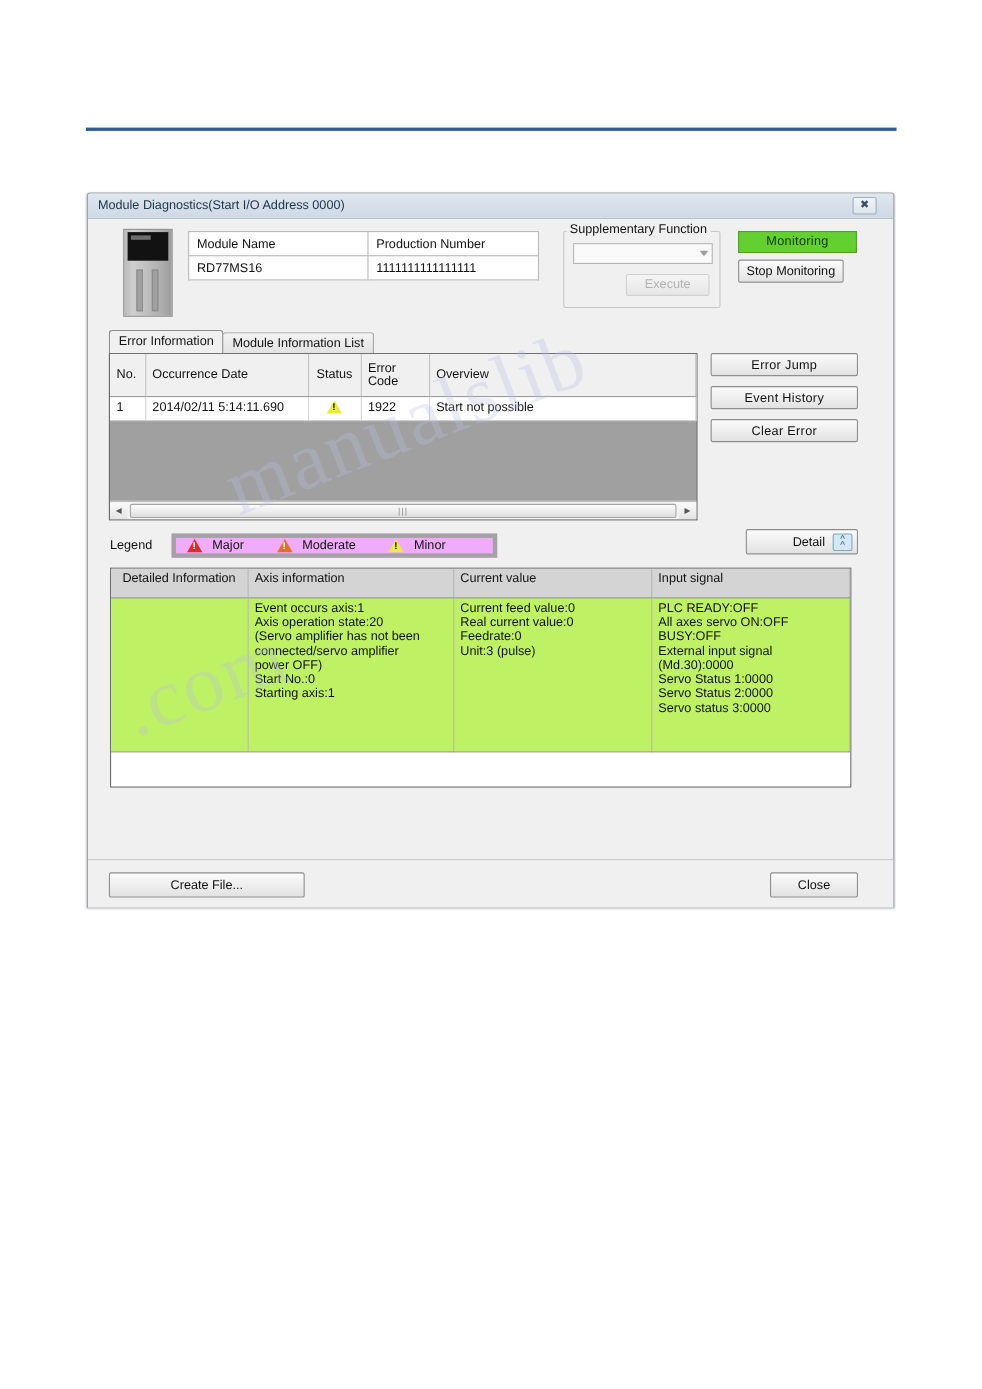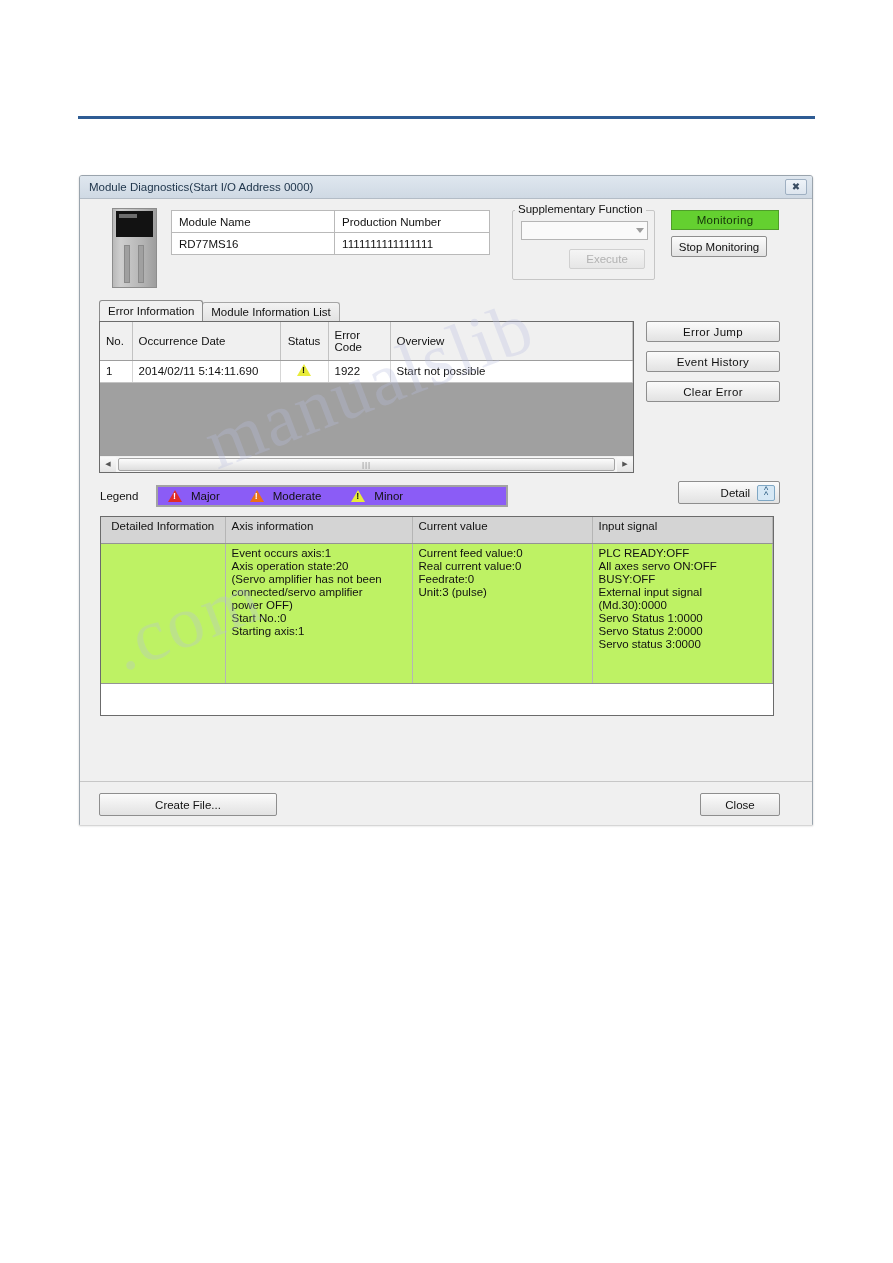--- a/index.html
+++ b/index.html
@@ -44,21 +44,21 @@
     border-radius: 3px 3px 0 0;
     box-shadow: 0 1px 2px rgba(0,0,0,.22);
     z-index: 10;
   }
   .titlebar {
     height: 23px;
     background: linear-gradient(#dfe7ef, #cfd9e4);
     border-bottom: 1px solid #b3bcc6;
     border-radius: 2px 2px 0 0;
     display: flex; align-items: center;
-    padding: 0 5px 0 9px;
+    padding: 0 15px 0 9px;
   }
   .title-text {
     font-size: 11.5px; color: #21374d; flex: 1;
     white-space: nowrap;
   }
   .close-btn {
     width: 22px; height: 16px;
     background: linear-gradient(#eef3f8,#dde5ee);
     border: 1px solid #9fb0c2; border-radius: 2px;
     display: flex; align-items: center; justify-content: center;
@@ -259,22 +259,22 @@
     background: #d6e8f5; border: 1px solid #7fa7c4; border-radius: 2px;
     display: flex; flex-direction: column; align-items: center; justify-content: center;
     line-height: 5px; font-size: 9px; color: #23557c;
   }
 
   
   .legend-row { display: flex; align-items: center; margin: 12px 0 0 10px; }
   .legend-label { font-size: 11.5px; color: #111; width: 56px; }
   .legend-box {
     display: flex; align-items: center; gap: 8px;
-    border: 2px solid #a3a3a3; background: #8b5cf6;
-    height: 22px; padding: 0 10px; width: 352px;
+    border: 4px solid #a3a3a3; background: #f0abfc;
+    height: 22px; padding: 0 10px; width: 296px;
   }
   .legend-item { display: flex; align-items: center; gap: 9px; font-size: 11.5px; color:#111; }
   .legend-item + .legend-item { margin-left: 22px; }
 
   
   .detail-panel {
     margin: 9px 0 0 10px;
     width: 674px; height: 200px;
     border: 1px solid #6b6b6b;
     background: #fff;

